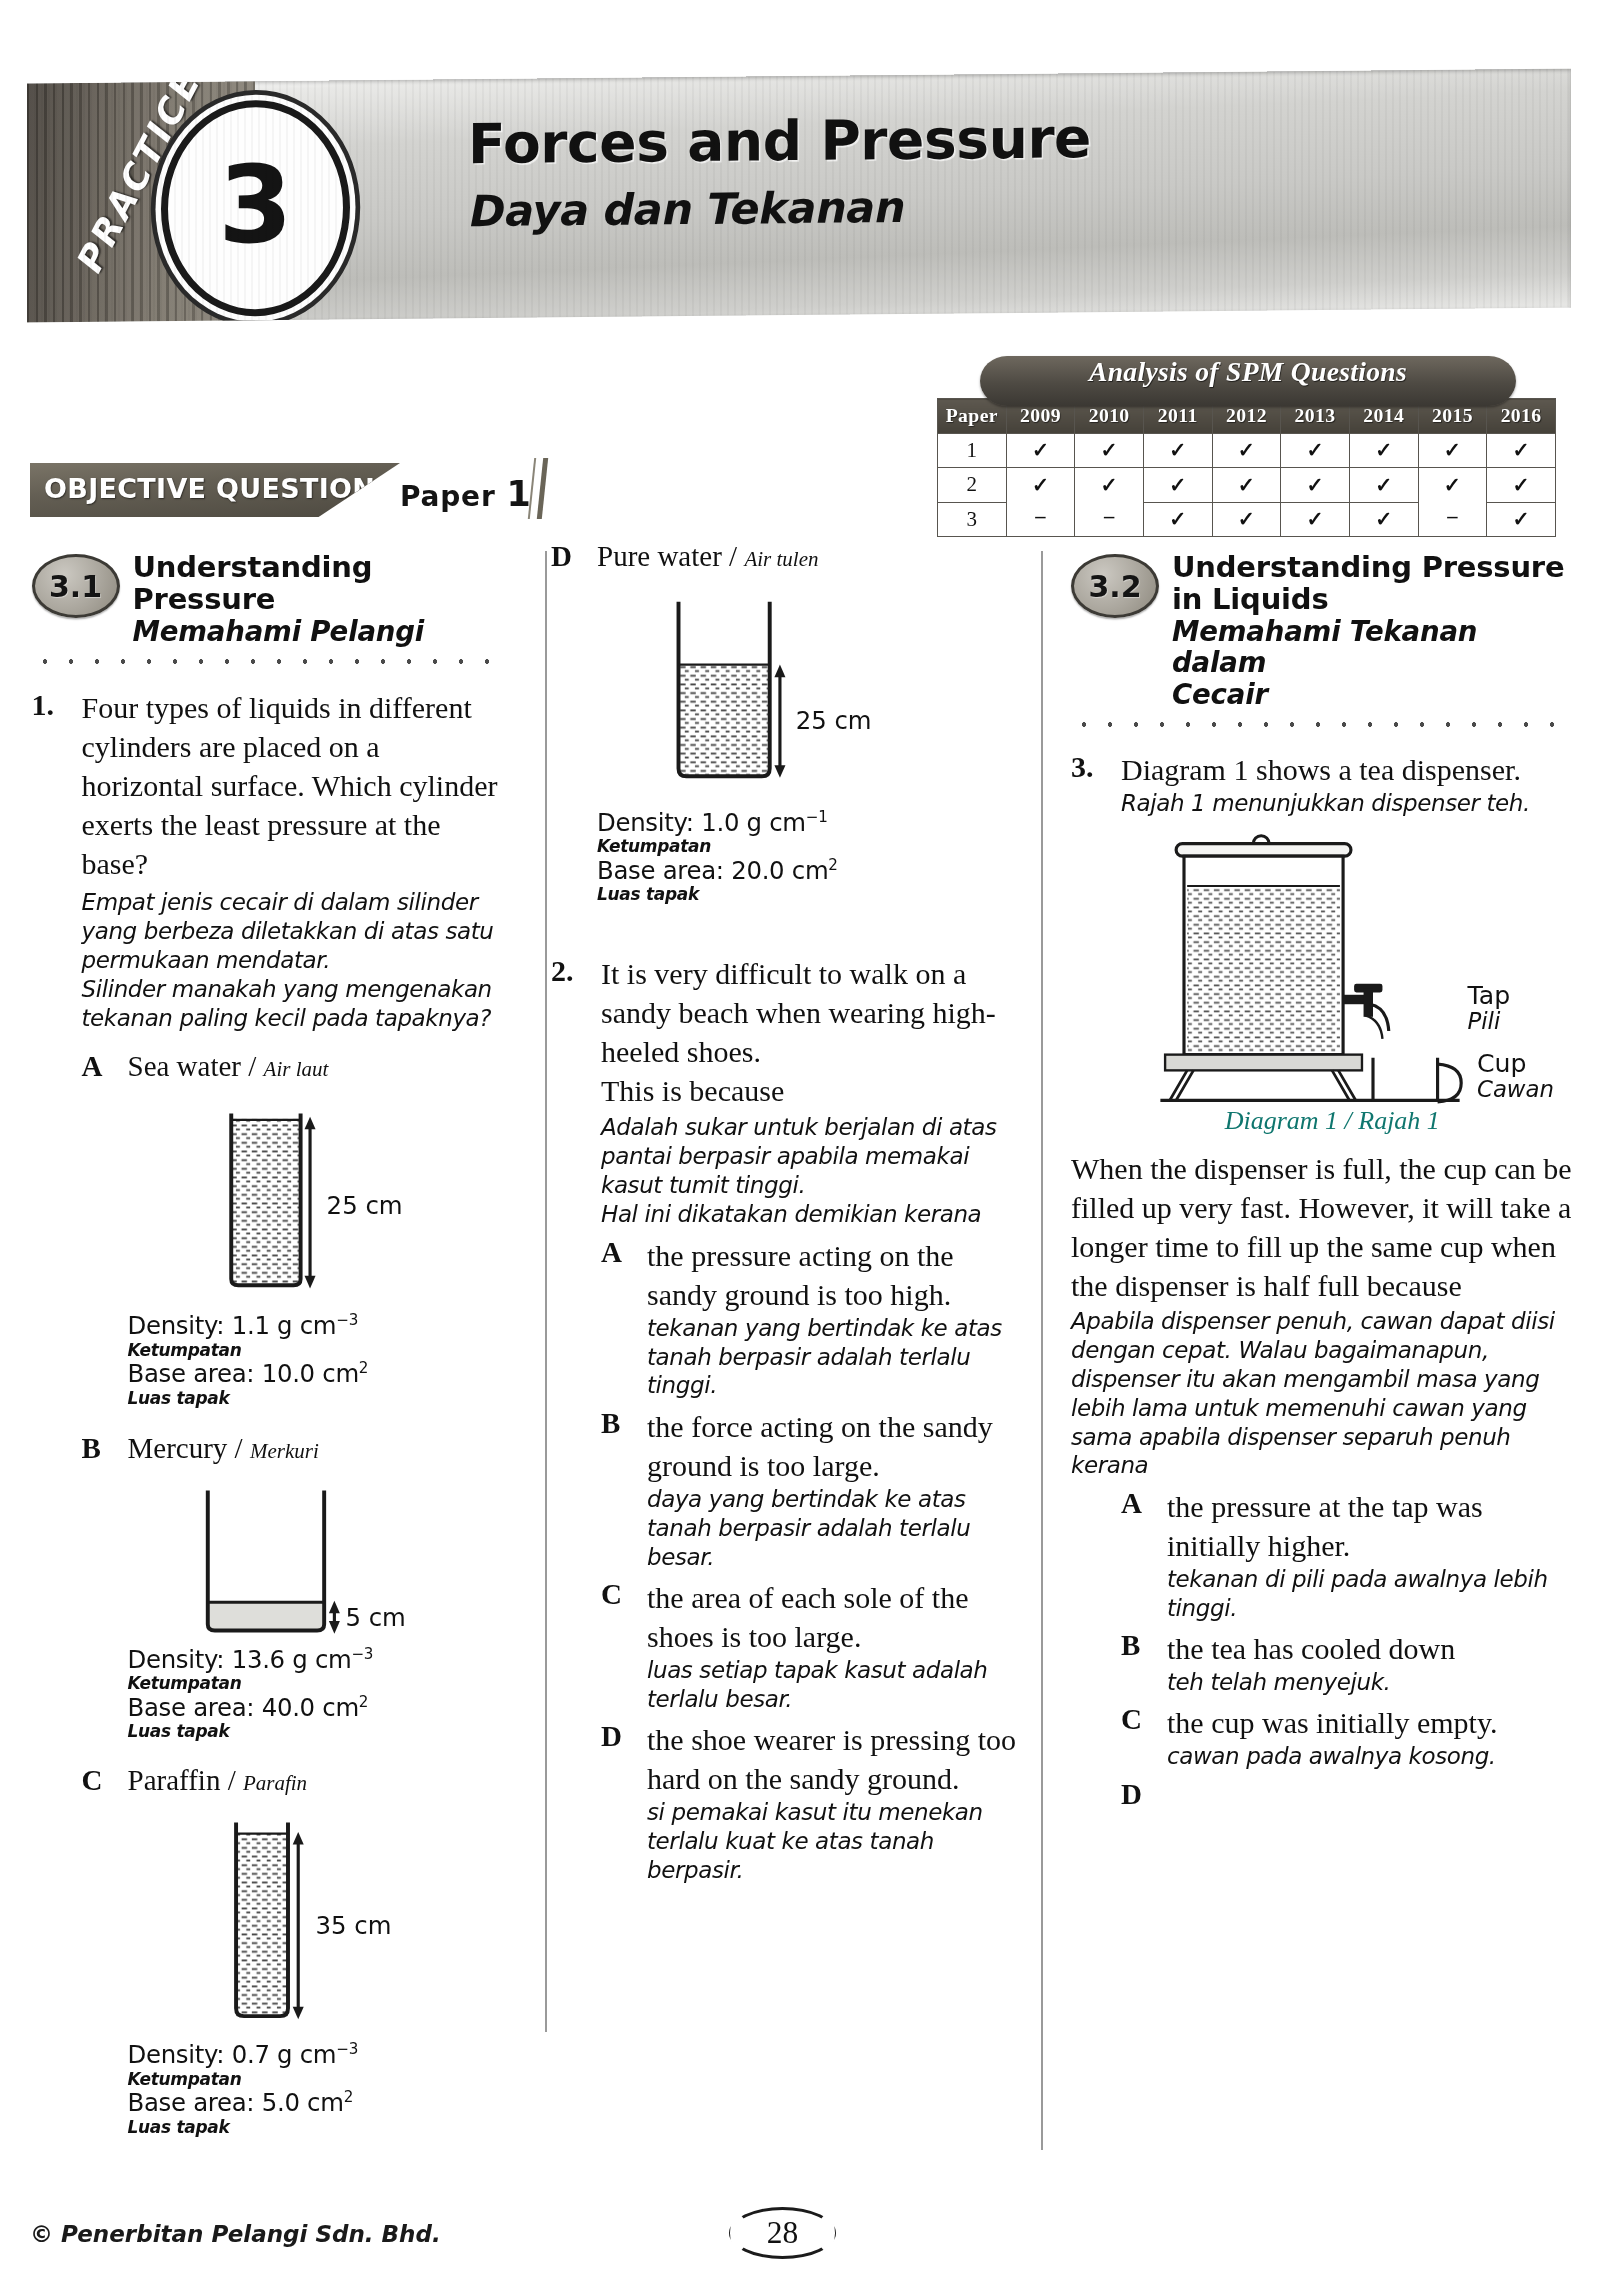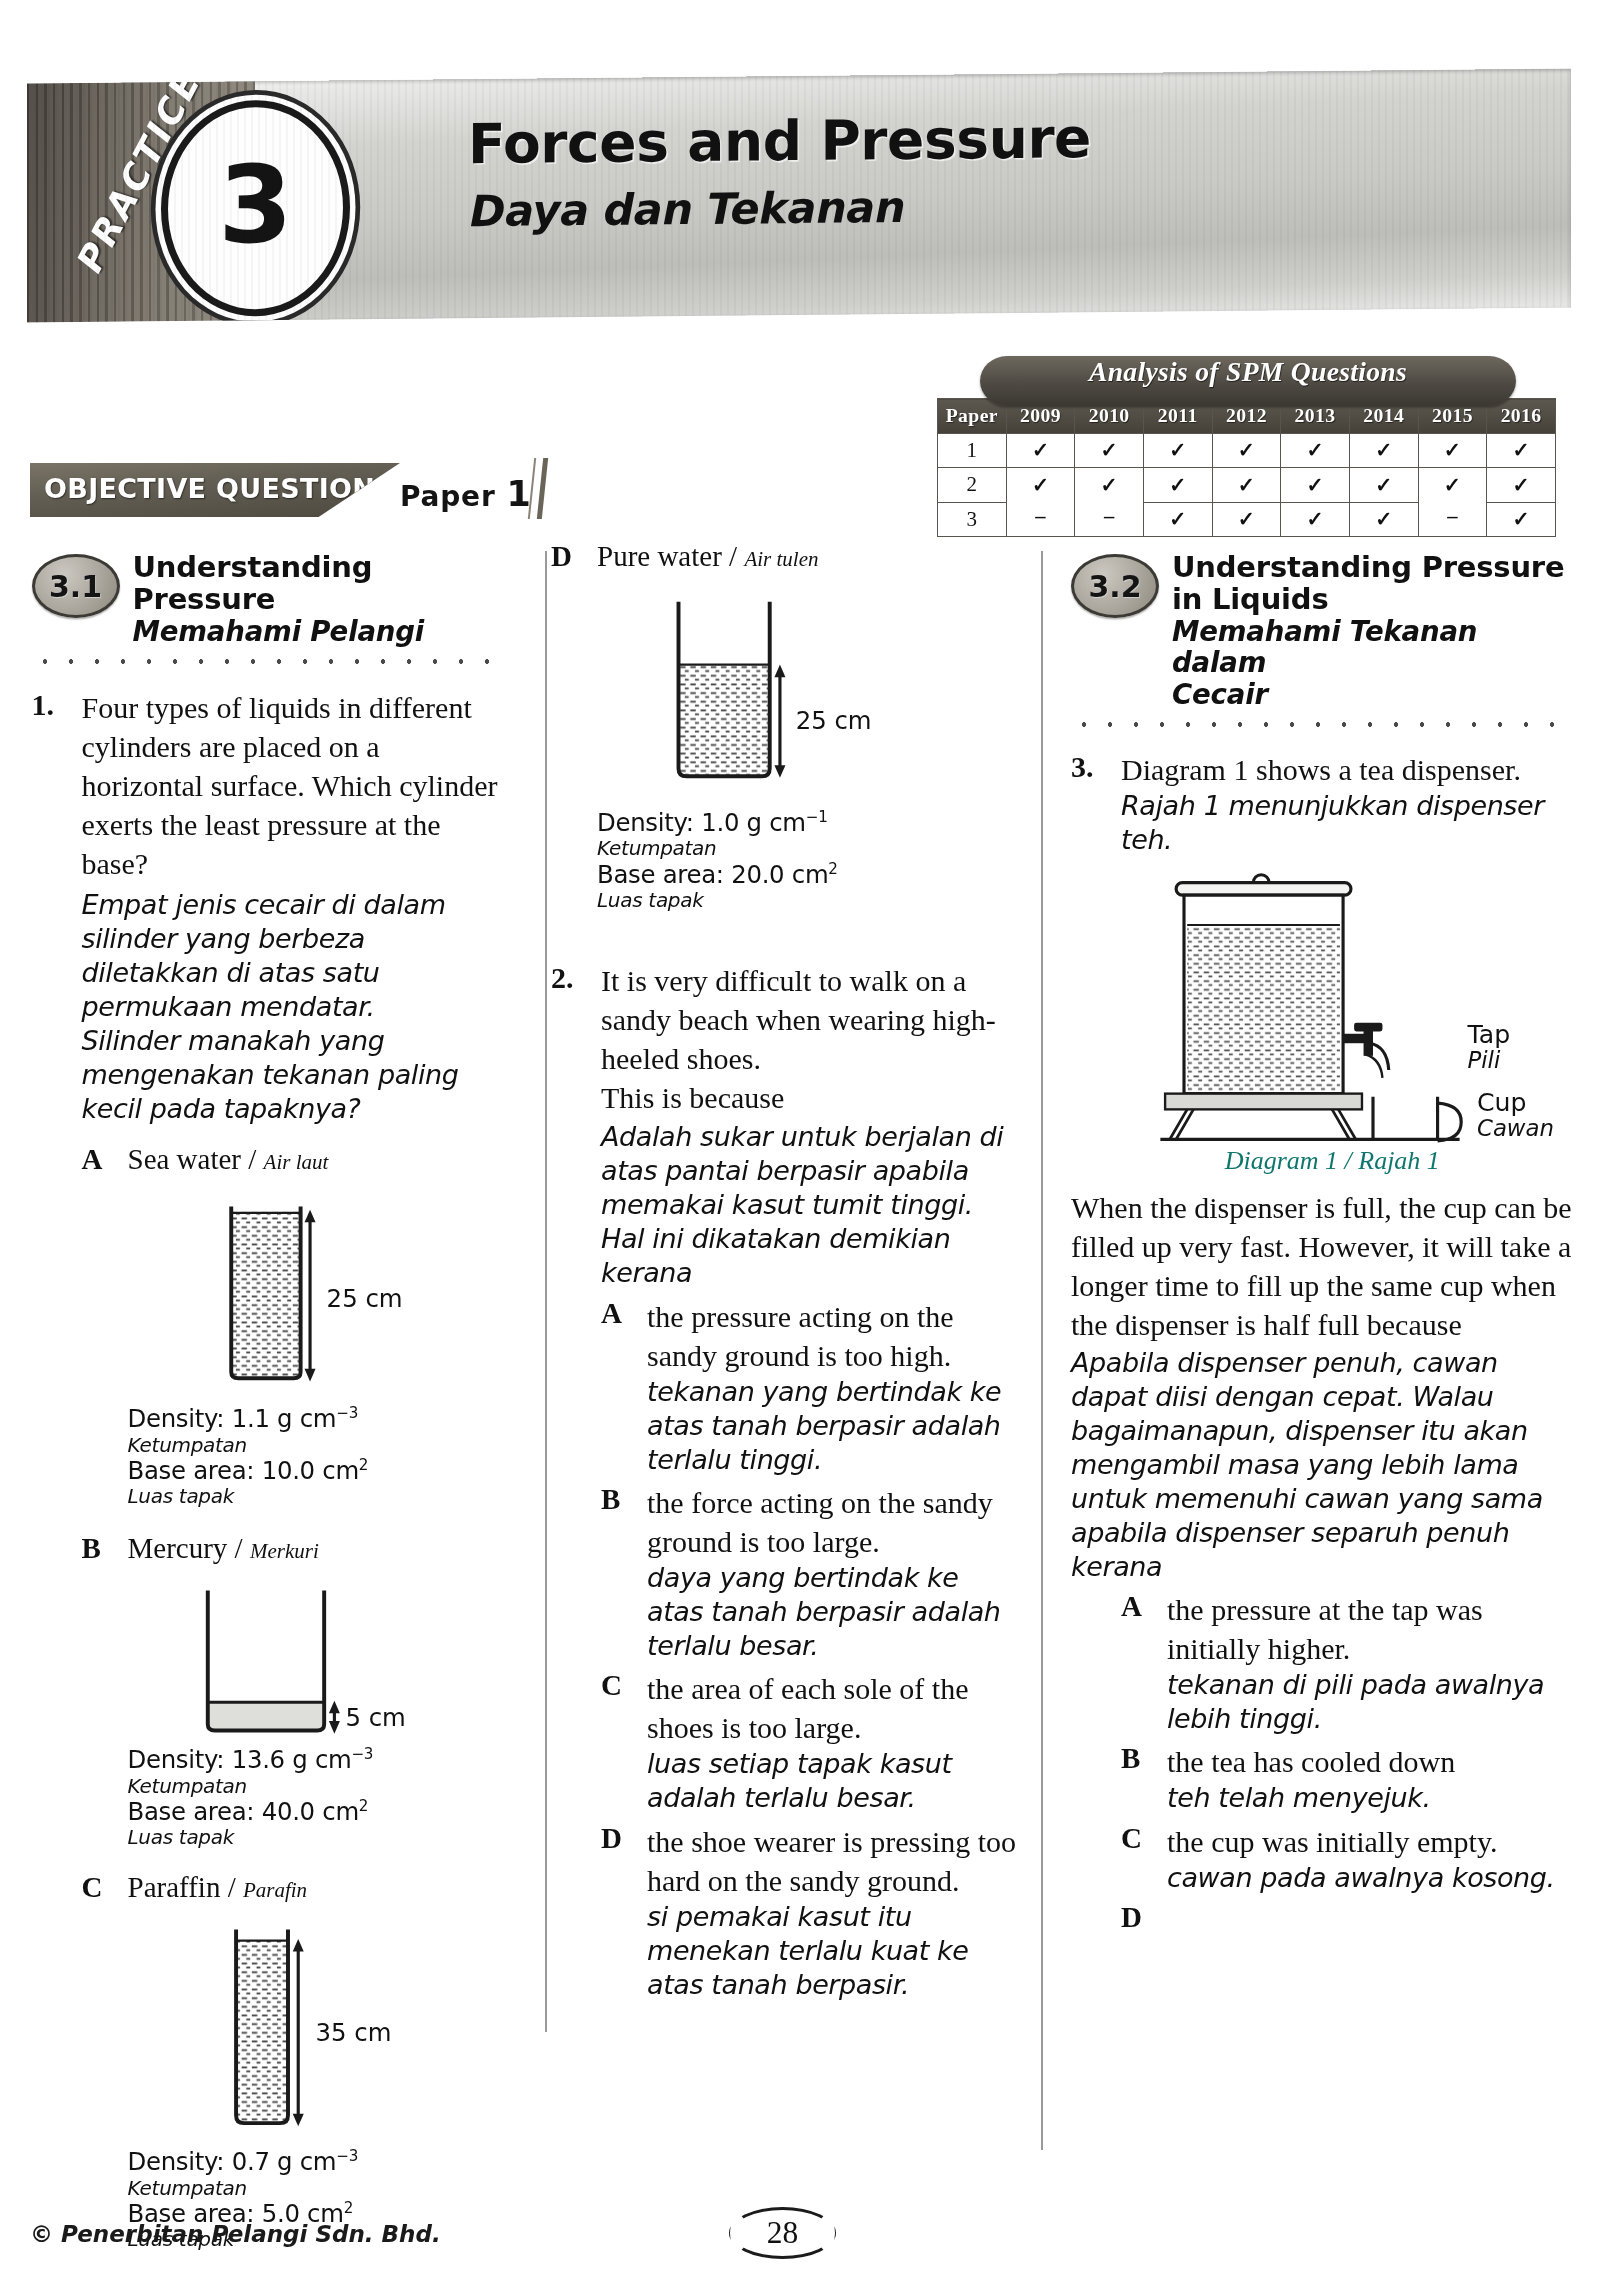--- a/index.html
+++ b/index.html
@@ -171,41 +171,41 @@
   .q{position:relative;margin-top:20.5px;}
   .qnum{
     position:absolute;left:0;top:0;width:44px;
     font-family:"Liberation Serif",serif;font-weight:700;font-size:30px;color:#111;
   }
   .qbody{margin-left:50px;}
   .en{
     font-family:"Liberation Serif",serif;font-size:30px;line-height:1.30;color:#111;
   }
   .my{
-    font-family:"DejaVu Sans",sans-serif;font-style:italic;font-size:27px;line-height:1.26;
+    font-family:"DejaVu Sans",sans-serif;font-style:italic;font-size:23px;line-height:1.26;
     color:#111;letter-spacing:-0.4px;
   }
   .opt{position:relative;margin-top:9.5px;}
   .optltr{
     position:absolute;left:0;top:0;width:36px;
     font-family:"Liberation Serif",serif;font-weight:700;font-size:29px;color:#111;
   }
   .optbody{margin-left:46px;}
   .opt-inline{
     font-family:"Liberation Serif",serif;font-size:29px;color:#111;
   }
   .opt-inline i{font-family:Liberation Serif, serif;font-style:italic;font-size:21px;}
 
   
   .figwrap{margin-top:12.6px;position:relative;}
   .fig-caption{
     font-family:"DejaVu Sans",sans-serif;font-size:24.4px;line-height:1.16;color:#111;letter-spacing:-0.3px;
   }
   .fig-caption .sub{
-    font-family:"DejaVu Sans",sans-serif;font-style:italic;font-size:20px;color:#111;
+    font-family:"DejaVu Sans",sans-serif;font-style:italic;font-size:17px;color:#111;font-weight:bold;
   }
   .sup{font-size:.62em;vertical-align:super;}
 
   
   .copyright{
     position:absolute;left:30px;top:2221px;
     font-family:"DejaVu Sans",sans-serif;font-weight:700;font-style:italic;font-size:23px;color:#1a1a1a;
   }
   .pagenum{
     position:absolute;left:729px;top:2207px;width:101px;height:46px;

